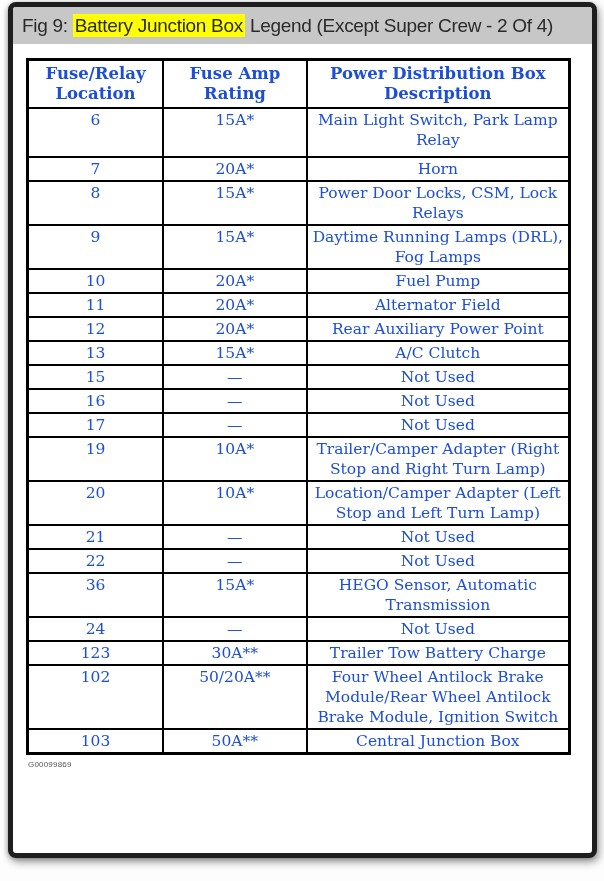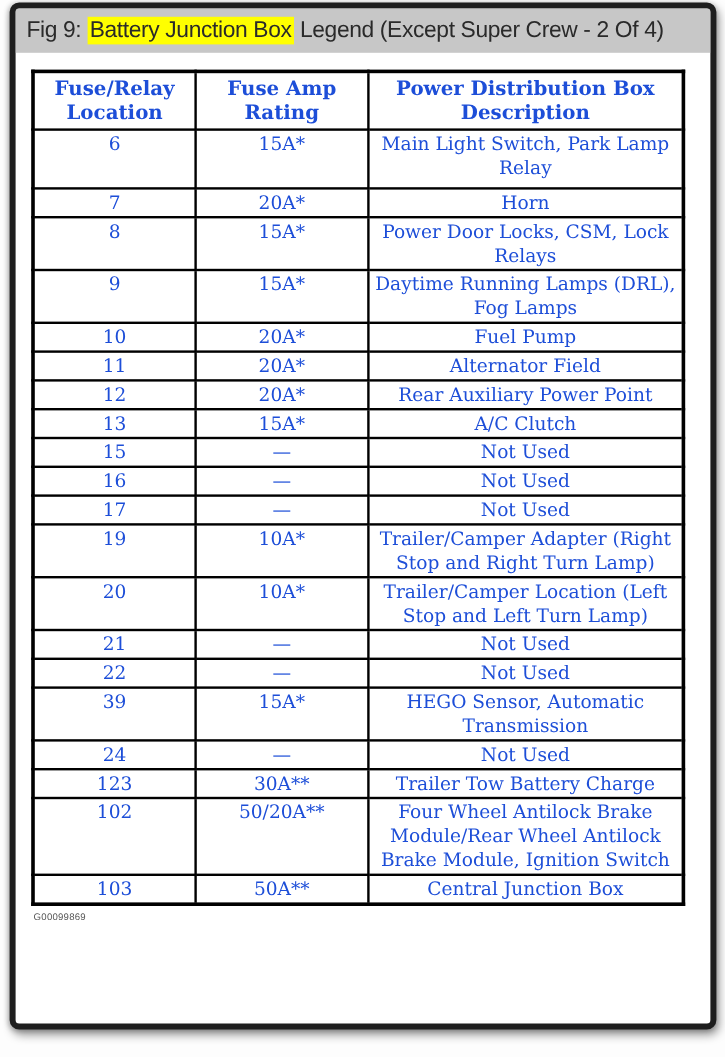--- a/index.html
+++ b/index.html
@@ -162,34 +162,34 @@
           <td class="cell-desc">Not Used</td>
         </tr>
         <tr>
           <td class="cell-loc">19</td>
           <td class="cell-amp">10A*</td>
           <td class="cell-desc">Trailer/Camper Adapter (Right Stop and Right Turn Lamp)</td>
         </tr>
         <tr>
           <td class="cell-loc">20</td>
           <td class="cell-amp">10A*</td>
-          <td class="cell-desc">Trailer/Camper Location (Left Stop and Left Turn Lamp)</td>
+          <td class="cell-desc">Location/Camper Adapter (Left Stop and Left Turn Lamp)</td>
         </tr>
         <tr>
           <td class="cell-loc">21</td>
           <td class="cell-amp">—</td>
           <td class="cell-desc">Not Used</td>
         </tr>
         <tr>
           <td class="cell-loc">22</td>
           <td class="cell-amp">—</td>
           <td class="cell-desc">Not Used</td>
         </tr>
         <tr>
-          <td class="cell-loc">39</td>
+          <td class="cell-loc">36</td>
           <td class="cell-amp">15A*</td>
           <td class="cell-desc">HEGO Sensor, Automatic Transmission</td>
         </tr>
         <tr>
           <td class="cell-loc">24</td>
           <td class="cell-amp">—</td>
           <td class="cell-desc">Not Used</td>
         </tr>
         <tr>
           <td class="cell-loc">123</td>

